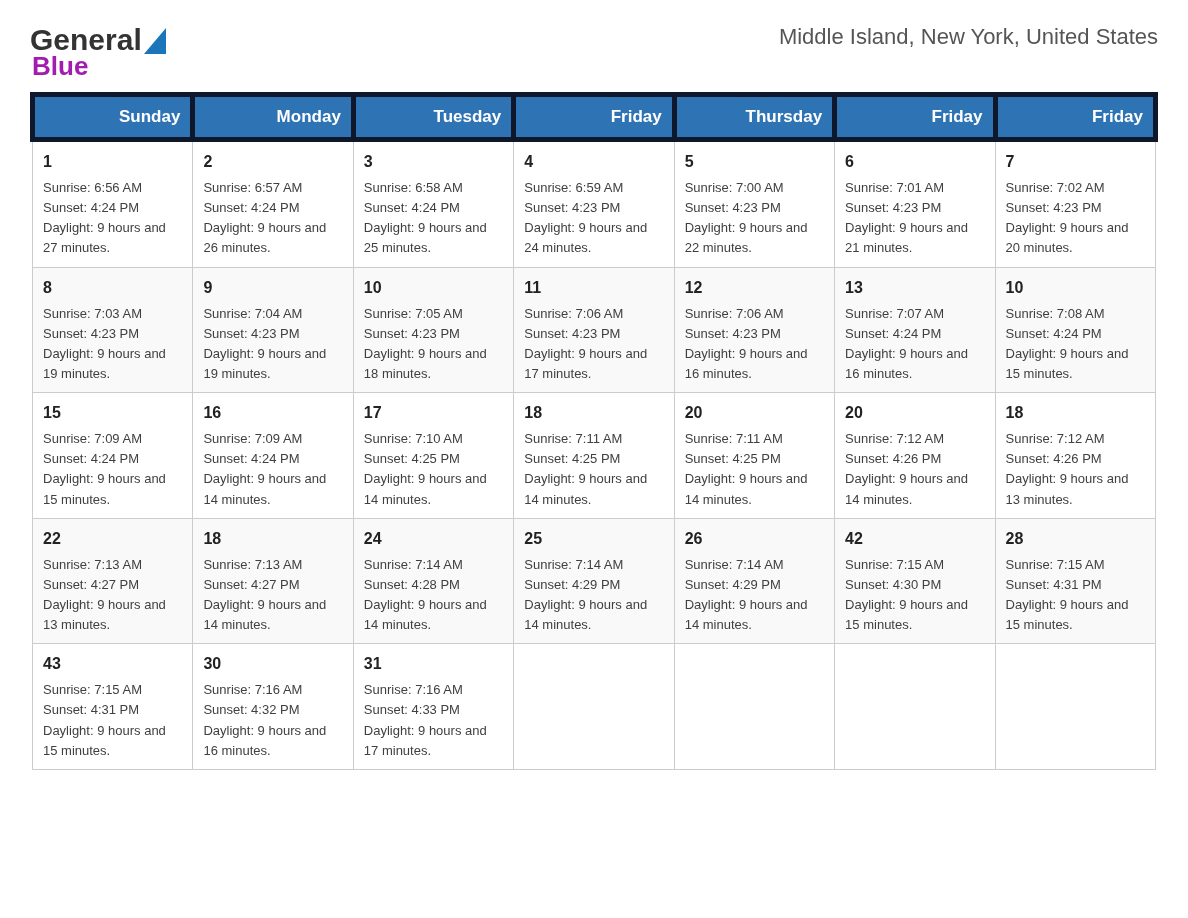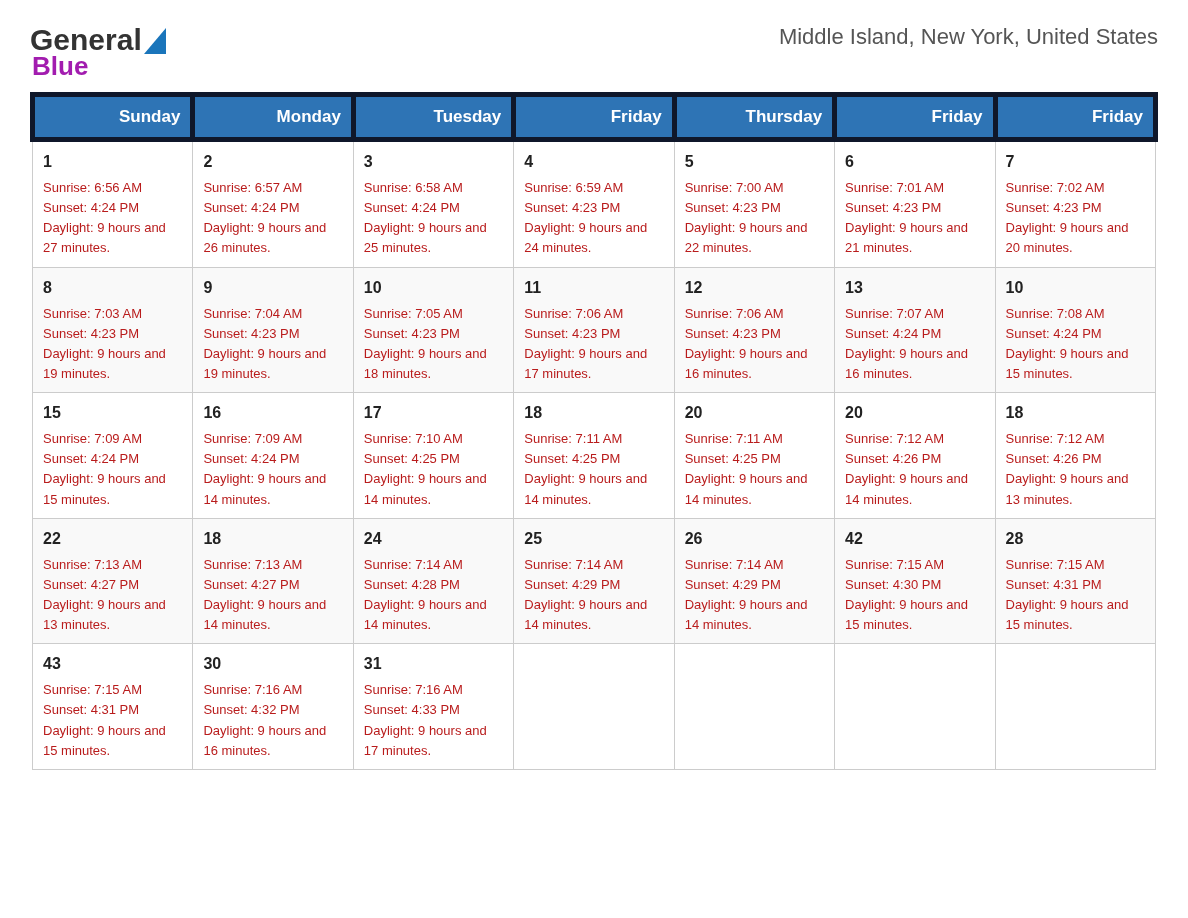--- a/index.html
+++ b/index.html
@@ -62,21 +62,21 @@
     }
     .day-number {
       font-size: 16px;
       font-weight: bold;
       color: #222;
       margin-bottom: 4px;
       display: block;
     }
     .day-info {
       font-size: 13px;
-      color: #b91c1c;
+      color: #404040;
       line-height: 1.55;
     }
     .calendar-table tr td {
       background: #fff;
     }
     .calendar-table tr:nth-child(even) td {
       background: #f9f9f9;
     }
     .empty-cell {
       background: #fff !important;

